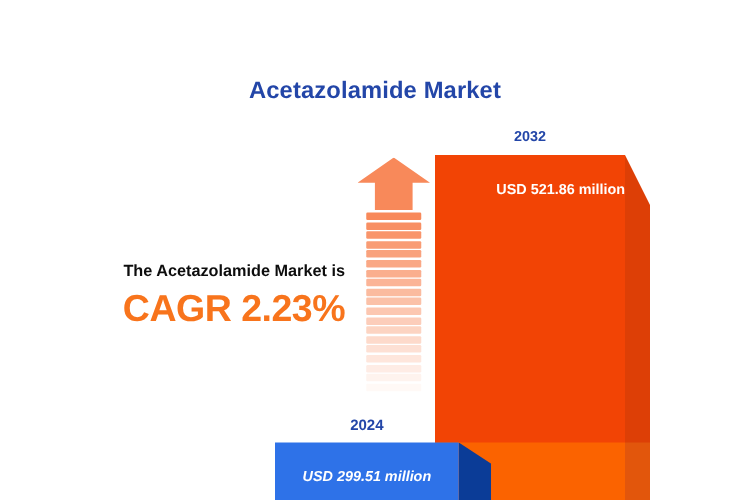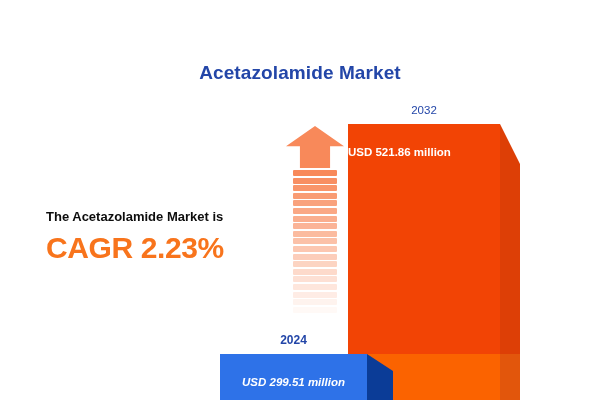--- a/index.html
+++ b/index.html
@@ -71,33 +71,33 @@
     top: 230px;
     width: 20px;
     height: 90px;
     background: #e2560c;
   }
   #bar-2032-value {
     position: absolute;
     left: 0;
     top: 22px;
     width: 152px;
-    text-align: left;
+    text-align: right;
     color: #ffffff;
     font-size: 11.5px;
     font-weight: bold;
   }
   #label-2032 {
     position: absolute;
     left: 348px;
     top: 60px;
     width: 152px;
     text-align: center;
     font-size: 11.5px;
-    font-weight: normal;
+    font-weight: bold;
     color: #2346a8;
   }
 
   
   #bar-2024 {
     left: 220px;
     top: 310px;
     width: 173px;
     height: 109px;
     font-style: italic;
@@ -164,20 +164,21 @@
     height: 6px;
     border-radius: 1px;
   }
 
   
   #statement {
     position: absolute;
     left: 46px;
     top: 164px;
     width: 230px;
+    text-align: right;
   }
   #statement-line1 {
     font-size: 13px;
     font-weight: bold;
     color: #0d0d0d;
     line-height: 17px;
   }
   #statement-cagr {
     margin-top: 6px;
     font-size: 30px;

